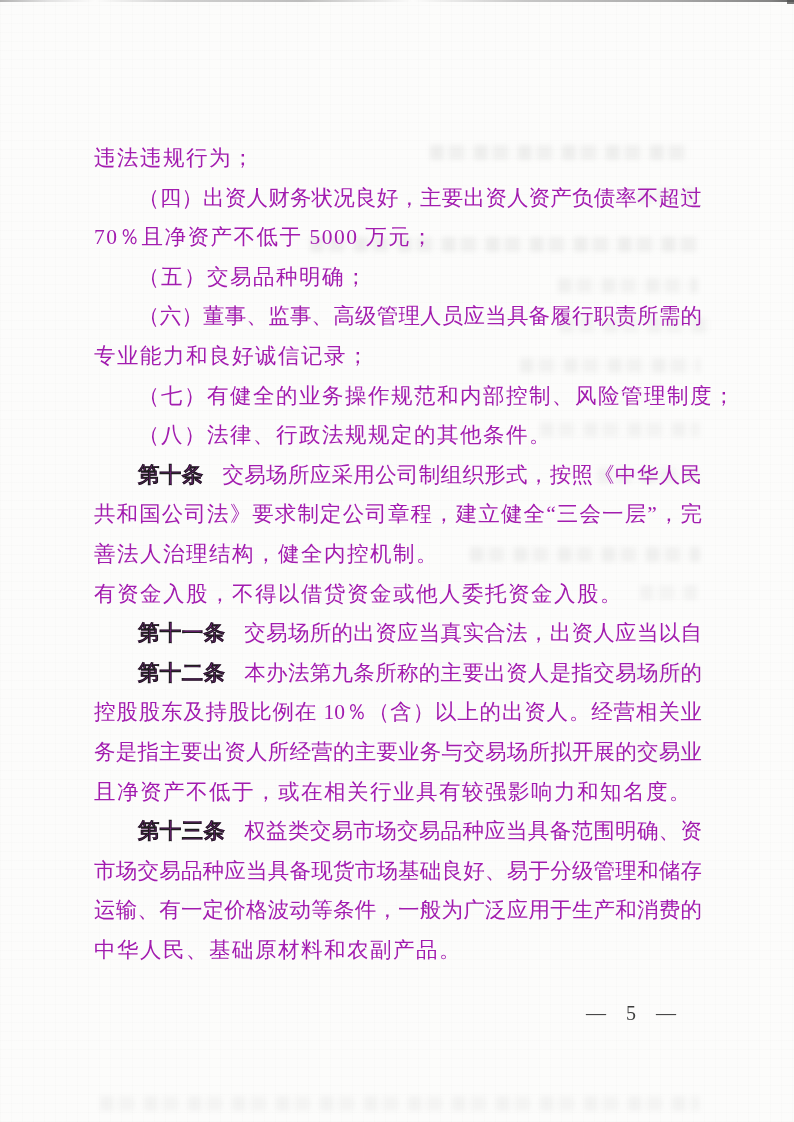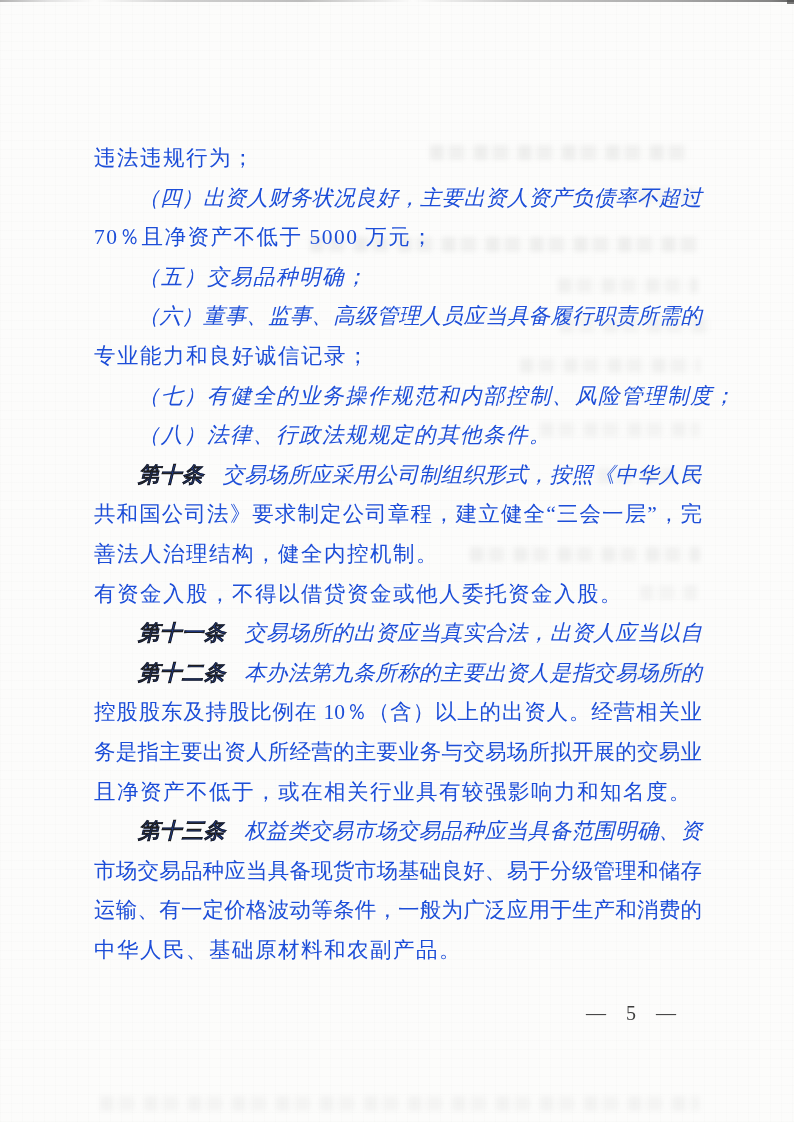--- a/index.html
+++ b/index.html
@@ -31,30 +31,30 @@
     position:absolute;height:15px;pointer-events:none;
     background:repeating-linear-gradient(90deg,
       rgba(130,132,130,0.20) 0 13px, rgba(130,132,130,0.04) 13px 19px,
       rgba(130,132,130,0.16) 19px 34px, rgba(130,132,130,0.02) 34px 44px);
     filter:blur(2.6px);
     opacity:.55;
   }
   
   .text-block{
     position:absolute;left:94px;top:139px;width:608px;
-    font-size:21.5px;color:#1d4ed8;
+    font-size:21.5px;color:#a21caf;
   }
   .line{
     height:39.6px;line-height:39.6px;white-space:nowrap;
     text-align:left;letter-spacing:1.5px;
   }
   .line.just{
     text-align:justify;text-align-last:justify;letter-spacing:0;
   }
-  .line.indent{ text-indent:44px;font-style:italic; }
+  .line.indent{ text-indent:44px; }
   .art{
     font-weight:700;margin-right:19px;margin-top:28px;
     -webkit-text-stroke:.35px #1e1e1e;
   }
   .page-number{
     position:absolute;left:586px;top:998px;width:90px;height:30px;
     line-height:30px;text-align:center;
     font-size:20px;color:#3c3c3c;letter-spacing:1px;word-spacing:13px;
     white-space:nowrap;
   }

